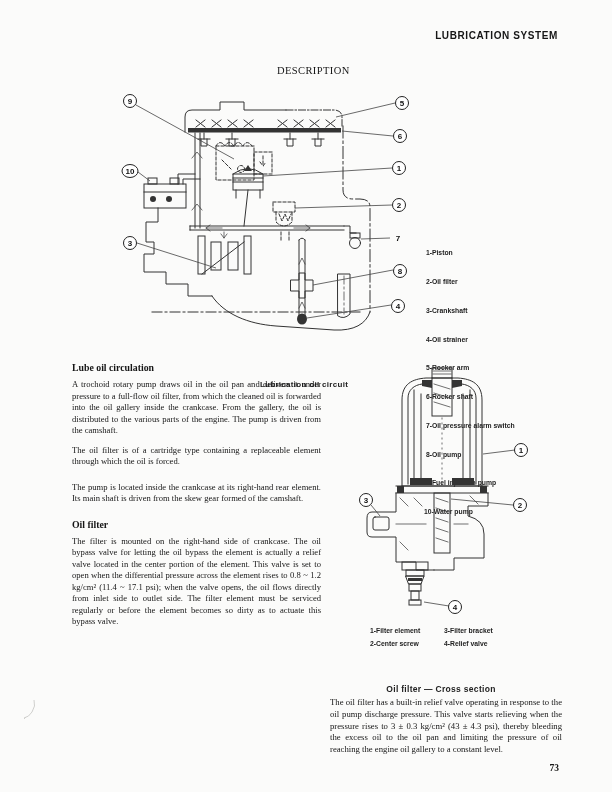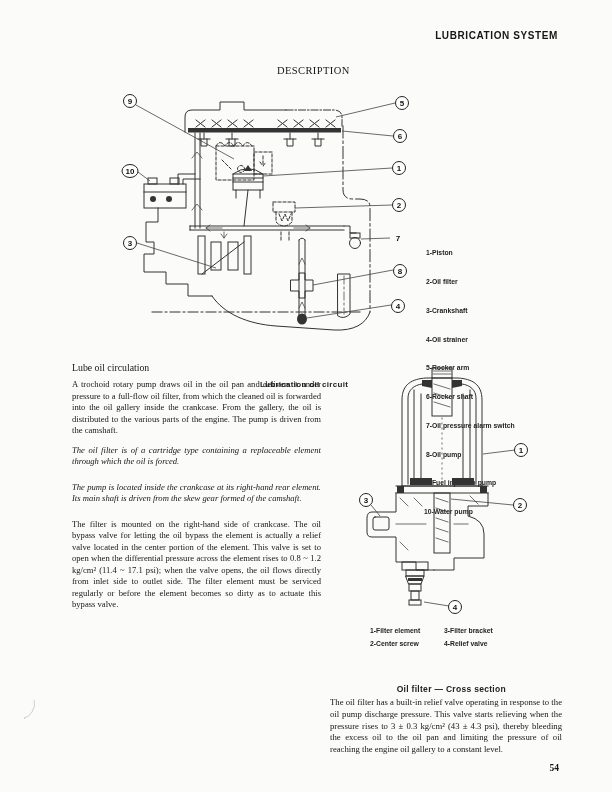--- a/index.html
+++ b/index.html
@@ -9,29 +9,29 @@
   .hdr{top:30px;right:54px;font-family:"Liberation Sans",sans-serif;
        font-size:10px;font-weight:bold;letter-spacing:0.6px;}
   .desc-title{top:65px;left:277px;font-size:10.5px;font-weight:normal;letter-spacing:0.4px;}
   .circuit-fig{left:94px;top:86px;width:372px;height:276px;}
   .fig-caption{font-family:"Liberation Sans",sans-serif;font-size:8px;font-weight:bold;
        letter-spacing:0.3px;color:#222;margin-top:40px;}
   .circuit-caption{position:absolute;left:120px;top:254px;width:180px;text-align:center;}
   .parts-list{left:424px;top:229px;font-family:"Liberation Sans",sans-serif;
        font-size:6.8px;font-weight:bold;line-height:9.6px;white-space:pre;color:#222;}
   .left-col{left:72px;top:362px;width:249px;}
-  .left-col h3{font-size:9.8px;font-weight:normal;margin:0 0 6px 0;}
+  .left-col h3{font-size:9.8px;font-weight:bold;margin:0 0 6px 0;}
   .left-col p{font-size:8.6px;line-height:11.5px;text-align:justify;margin:0 0 8px 0;}
-  .left-col p.end{margin-bottom:14px;font-style:italic;}
+  .left-col p.end{margin-bottom:14px;}
   .filter-fig{left:356px;top:366px;width:206px;height:252px;}
   .filter-labels{left:356px;top:625px;width:206px;font-family:"Liberation Sans",sans-serif;
        font-size:6.8px;font-weight:bold;line-height:12.5px;color:#222;}
   .filter-labels .col1{position:absolute;left:14px;top:0;}
   .filter-labels .col2{position:absolute;left:88px;top:0;}
-  .filter-caption{left:376px;top:644px;width:130px;text-align:right;font-size:8.5px;}
+  .filter-caption{left:376px;top:644px;width:130px;text-align:center;font-size:8.5px;}
   .right-para{left:330px;top:697px;width:232px;font-size:8.7px;line-height:11.8px;
        text-align:justify;}
   .page-number{top:763px;right:53px;font-size:9.5px;font-weight:bold;}
   svg{display:block;}
   .ink{stroke:#333;fill:none;stroke-width:1;stroke-linecap:square;}
   .thin{stroke-width:0.7;}
   .fill-ink{fill:#333;stroke:none;}
   .leader{stroke:#444;stroke-width:0.8;fill:none;}
   .co-circle{fill:#fff;stroke:#222;stroke-width:1;}
   .co-num{font-family:"Liberation Sans",sans-serif;font-size:8px;font-weight:bold;
@@ -181,20 +181,21 @@
   <div> 8-Oil pump</div>
   <div> 9-Fuel injection pump</div>
   <div>10-Water pump</div>
 </div>
 
 <div class="abs left-col">
   <h3>Lube oil circulation</h3>
   <p>A trochoid rotary pump draws oil in the oil pan and delivers it under pressure to a full-flow oil filter, from which the cleaned oil is forwarded into the oil gallery inside the crankcase. From the gallery, the oil is distributed to the various parts of the engine. The pump is driven from the camshaft.</p>
   <p class="end">The oil filter is of a cartridge type containing a replaceable element through which the oil is forced.</p>
   <p class="end">The pump is located inside the crankcase at its right-hand rear element. Its main shaft is driven from the skew gear formed of the camshaft.</p>
+  <h3>Oil filter</h3>
   <p>The filter is mounted on the right-hand side of crankcase. The oil bypass valve for letting the oil bypass the element is actually a relief valve located in the center portion of the element. This valve is set to open when the differential pressure across the element rises to 0.8 ~ 1.2 kg/cm² (11.4 ~ 17.1 psi); when the valve opens, the oil flows directly from inlet side to outlet side. The filter element must be serviced regularly or before the element becomes so dirty as to actuate this bypass valve.</p>
 </div>
 
 <div class="abs filter-fig">
   <svg viewBox="0 0 206 252" width="206" height="252">
     <g class="ink">
 
       <rect x="76" y="2" width="20" height="10"></rect>
       <path d="M77,5 h18 M77,8 h18" class="thin"></path>
 
@@ -268,17 +269,17 @@
   </div>
   <div class="col2">
     <div>3-Filter bracket</div>
     <div>4-Relief valve</div>
   </div>
 </div>
 <div class="abs fig-caption filter-caption">Oil filter — Cross section</div>
 
 <div class="abs right-para">The oil filter has a built-in relief valve operating in response to the oil pump discharge pressure. This valve starts relieving when the pressure rises to 3 ± 0.3 kg/cm² (43 ± 4.3 psi), thereby bleeding the excess oil to the oil pan and limiting the pressure of oil reaching the engine oil gallery to a constant level.</div>
 
-<div class="abs page-number">54</div>
+<div class="abs page-number">73</div>
 
 <svg class="abs pen-mark" width="24" height="28" viewBox="0 0 24 28">
   <path d="M14,4 q2,6 -2,12 q-3,5 -8,6 M4,23 l2,-2" stroke="#9a9a96" stroke-width="1" fill="none"></path>
 </svg>
 
 </body></html>

